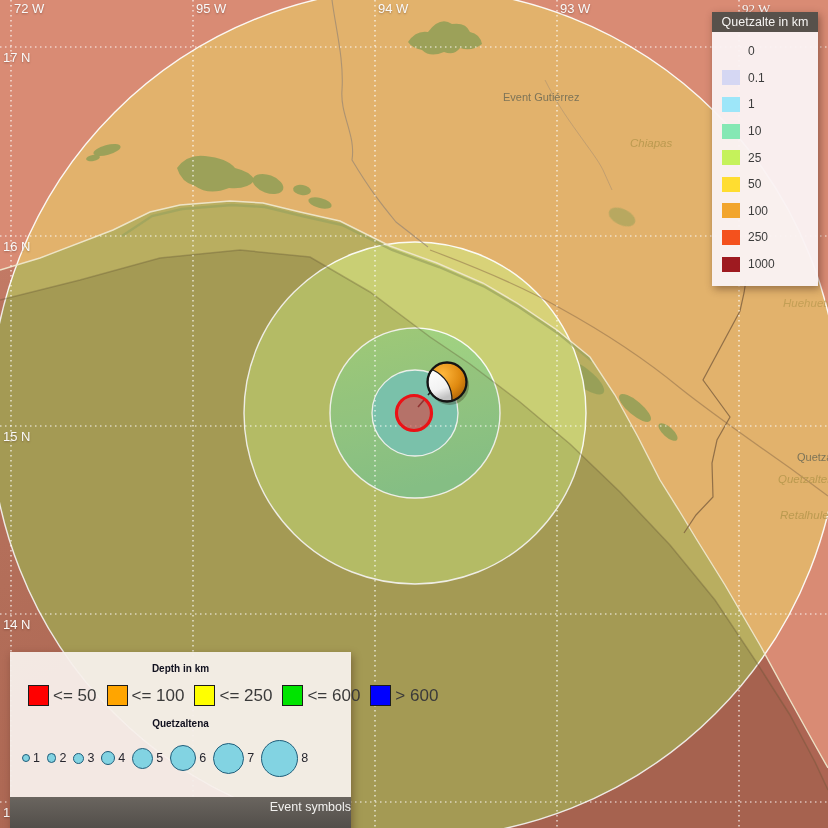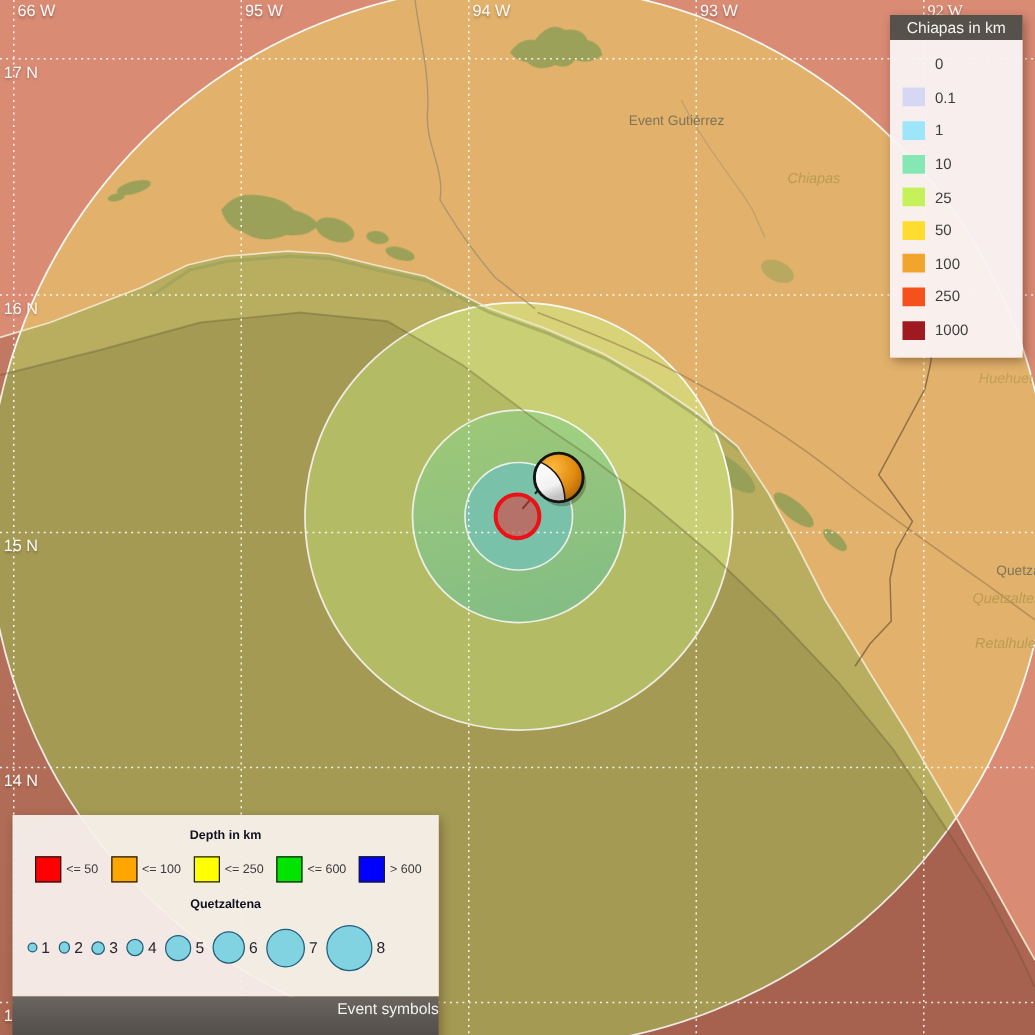--- a/index.html
+++ b/index.html
@@ -24,21 +24,21 @@
   .dist-label{margin-left:8px;font-size:12px;color:#3c3c3c;}
   
   #event-legend{position:absolute;left:10px;top:652px;width:341px;z-index:10;
     box-shadow:2px 3px 8px rgba(60,30,20,.4);}
   #event-legend .body{background:rgba(247,240,236,.94);height:145px;position:relative;}
   .panel-title{text-align:center;font-weight:bold;font-size:10px;color:#10101e;}
   #depth-title{padding-top:11px;}
   #depth-row{display:flex;align-items:center;padding:11px 0 0 18px;}
   .depth-item{display:flex;align-items:center;margin-right:10px;}
   .depth-swatch{width:19px;height:19px;border:1px solid #1c1c1c;flex:none;}
-  .depth-label{margin-left:4px;font-size:10px;color:#3a3a3a;white-space:nowrap;}
+  .depth-label{margin-left:4px;font-size:17px;color:#3a3a3a;white-space:nowrap;}
   #mag-title{padding-top:12px;}
   #mag-row{display:flex;align-items:center;padding:8px 0 0 12px;height:42px;}
   .mag-item{display:flex;align-items:center;margin-right:7px;}
   .mag-circle{border-radius:50%;flex:none;box-sizing:border-box;}
   .mag-label{margin-left:3px;font-size:12.5px;color:#26262e;}
   #event-footer{height:37px;background:linear-gradient(#6a655f,#4e4a46);color:#f2f1ef;
     font-size:12.5px;line-height:21px;text-align:right;}
 </style>
 </head>
 <body>
@@ -137,40 +137,40 @@
     <circle id="epicenter" cx="414" cy="413" r="17.5" fill="rgba(212,62,60,0.62)" stroke="#ea1216" stroke-width="3.2"></circle>
     <g id="beachball" transform="translate(447,382)">
       <circle cx="2.5" cy="3.5" r="19.5" fill="rgba(40,25,5,0.28)"></circle>
       <circle cx="0" cy="0" r="19.5" fill="url(#bbOrange)"></circle>
       <path d="M -14.9,-12.5 A 19.5,19.5 0 0 0 5,18.8 Q 5,-3 -14.9,-12.5 Z" fill="url(#bbWhite)" stroke="#1a1a1a" stroke-width="1.3"></path>
       <circle cx="0" cy="0" r="19.5" fill="none" stroke="#141414" stroke-width="2.3"></circle>
     </g>
   </svg>
 
   <div id="labels">
-      <div class="grid-label" style="left: 14px; top: 1px;">66 W</div>
+      <div class="grid-label" style="left: 14px; top: 1px;">72 W</div>
       <div class="grid-label" style="left: 196px; top: 1px;">95 W</div>
       <div class="grid-label" style="left: 378px; top: 1px;">94 W</div>
       <div class="grid-label" style="left: 560px; top: 1px;">93 W</div>
       <div class="grid-label" style="left: 742px; top: 1px; font-family: Liberation Serif, serif;">92 W</div>
       <div class="grid-label" style="left: 3px; top: 50px;">17 N</div>
       <div class="grid-label" style="left: 3px; top: 239px;">16 N</div>
       <div class="grid-label" style="left: 3px; top: 429px;">15 N</div>
       <div class="grid-label" style="left: 3px; top: 617px;">14 N</div>
       <div class="grid-label" style="left: 3px; top: 805px;">13 N</div>
       <div class="city-label" style="left: 503px; top: 91px;">Event Gutiérrez</div>
       <div class="city-label" style="left: 797px; top: 451px;">Quetzalte</div>
       <div class="region-label" style="left: 630px; top: 137px;">Chiapas</div>
       <div class="region-label over-panel" style="left: 783px; top: 297px;">Huehuete</div>
       <div class="region-label" style="left: 778px; top: 473px;">Quetzaltena</div>
       <div class="region-label" style="left: 780px; top: 509px;">Retalhuleu</div>
     </div>
 
   <div id="distance-legend">
-    <div class="hdr">Chiapas in km</div>
+    <div class="hdr">Quetzalte in km</div>
     <div class="body" id="distance-body">
         <div class="dist-row">
           <span class="dist-swatch" style="background: transparent;"></span>
           <span class="dist-label">0</span>
         </div>
         <div class="dist-row">
           <span class="dist-swatch" style="background: rgb(213, 215, 243);"></span>
           <span class="dist-label">0.1</span>
         </div>
         <div class="dist-row">

